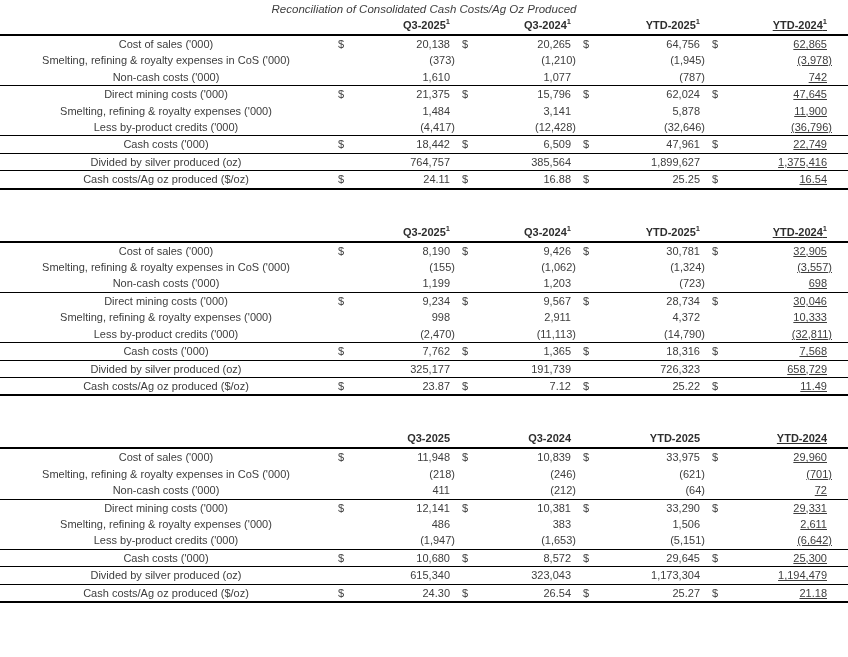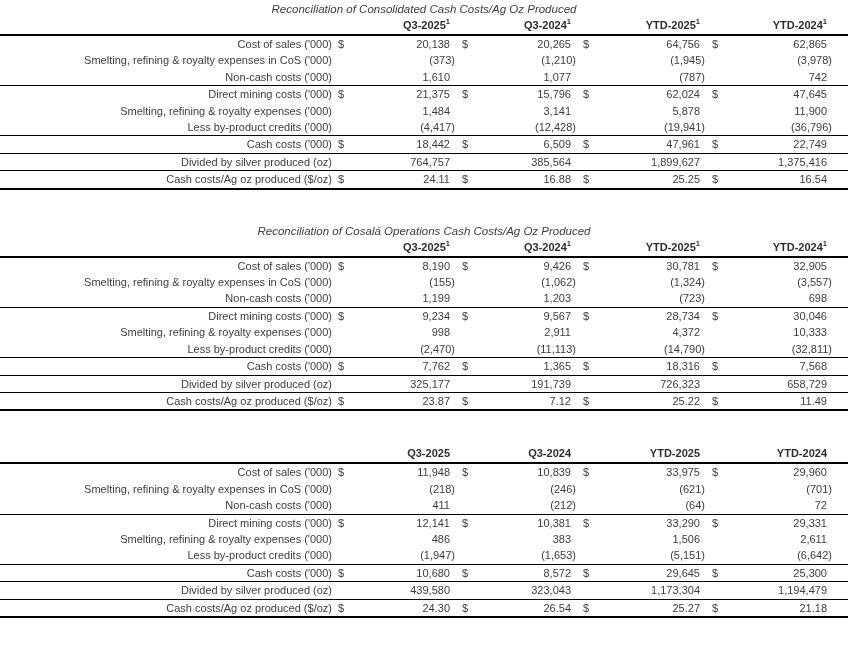--- a/index.html
+++ b/index.html
@@ -21,24 +21,24 @@
   }
   th, td {
     font-size: 11px; color: #3d3d3d; font-weight: normal;
     padding: 0; height: 16.4px; line-height: 16.4px;
     white-space: nowrap; overflow: visible;
   }
   thead th {
     font-weight: bold; color: #2e2e2e;
     border-bottom: 2px solid #000; height: 17px; line-height: 17px;
   }
-  .lbl { text-align: right; }
+  .lbl { text-align: center; }
   .sym { text-align: left; padding-left: 6px; }
   .val { text-align: right; padding-right: 6px; }
-  .val.c4 { padding-right: 21px; }
+  .val.c4 { padding-right: 21px; text-decoration: underline; }
   tr.b-thin > * { border-bottom: 1px solid #000; }
   tr.b-thick > * { border-bottom: 2.5px solid #000; }
   td.val .neg { margin-right: -5px; }
   sup { font-size: 7.5px; vertical-align: super; line-height: 0; }
 </style>
 </head>
 <body>
 
 <div class="page">
 
@@ -125,21 +125,21 @@
             <td class="sym"></td>
             <td class="val c4"><span>11,900</span></td>
           </tr>
           <tr class="b-thin">
             <td class="lbl">Less by-product credits ('000)</td>
             <td class="sym"></td>
             <td class="val"><span class="neg">(4,417)</span></td>
             <td class="sym"></td>
             <td class="val"><span class="neg">(12,428)</span></td>
             <td class="sym"></td>
-            <td class="val"><span class="neg">(19,941)</span></td>
+            <td class="val"><span class="neg">(32,646)</span></td>
             <td class="sym"></td>
             <td class="val c4"><span class="neg">(36,796)</span></td>
           </tr>
           <tr class="b-thin">
             <td class="lbl">Cash costs ('000)</td>
             <td class="sym">$</td>
             <td class="val"><span>18,442</span></td>
             <td class="sym">$</td>
             <td class="val"><span>6,509</span></td>
             <td class="sym">$</td>
@@ -161,151 +161,20 @@
           <tr class="b-thick">
             <td class="lbl">Cash costs/Ag oz produced ($/oz)</td>
             <td class="sym">$</td>
             <td class="val"><span>24.11</span></td>
             <td class="sym">$</td>
             <td class="val"><span>16.88</span></td>
             <td class="sym">$</td>
             <td class="val"><span>25.25</span></td>
             <td class="sym">$</td>
             <td class="val c4"><span>16.54</span></td>
-          </tr>
-        </tbody>
-      </table>
-  </section>
-
-  <section class="tbl-section gap">
-    <div class="tbl-title">Reconciliation of Cosalá Operations Cash Costs/Ag Oz Produced</div>
-    <table>
-        <colgroup>
-          <col style="width: 332px;">
-          <col style="width: 26px;">
-          <col style="width: 98px;">
-          <col style="width: 26px;">
-          <col style="width: 95px;">
-          <col style="width: 26px;">
-          <col style="width: 103px;">
-          <col style="width: 26px;">
-          <col style="width: 116px;">
-        </colgroup>
-        <thead>
-          <tr>
-            <th class="lbl"></th>
-            <th class="sym"></th>
-            <th class="val">Q3-2025<sup>1</sup></th>
-            <th class="sym"></th>
-            <th class="val">Q3-2024<sup>1</sup></th>
-            <th class="sym"></th>
-            <th class="val">YTD-2025<sup>1</sup></th>
-            <th class="sym"></th>
-            <th class="val c4">YTD-2024<sup>1</sup></th>
-          </tr>
-        </thead>
-        <tbody>
-          <tr>
-            <td class="lbl">Cost of sales ('000)</td>
-            <td class="sym">$</td>
-            <td class="val"><span>8,190</span></td>
-            <td class="sym">$</td>
-            <td class="val"><span>9,426</span></td>
-            <td class="sym">$</td>
-            <td class="val"><span>30,781</span></td>
-            <td class="sym">$</td>
-            <td class="val c4"><span>32,905</span></td>
-          </tr>
-          <tr>
-            <td class="lbl">Smelting, refining &amp; royalty expenses in CoS ('000)</td>
-            <td class="sym"></td>
-            <td class="val"><span class="neg">(155)</span></td>
-            <td class="sym"></td>
-            <td class="val"><span class="neg">(1,062)</span></td>
-            <td class="sym"></td>
-            <td class="val"><span class="neg">(1,324)</span></td>
-            <td class="sym"></td>
-            <td class="val c4"><span class="neg">(3,557)</span></td>
-          </tr>
-          <tr class="b-thin">
-            <td class="lbl">Non-cash costs ('000)</td>
-            <td class="sym"></td>
-            <td class="val"><span>1,199</span></td>
-            <td class="sym"></td>
-            <td class="val"><span>1,203</span></td>
-            <td class="sym"></td>
-            <td class="val"><span class="neg">(723)</span></td>
-            <td class="sym"></td>
-            <td class="val c4"><span>698</span></td>
-          </tr>
-          <tr>
-            <td class="lbl">Direct mining costs ('000)</td>
-            <td class="sym">$</td>
-            <td class="val"><span>9,234</span></td>
-            <td class="sym">$</td>
-            <td class="val"><span>9,567</span></td>
-            <td class="sym">$</td>
-            <td class="val"><span>28,734</span></td>
-            <td class="sym">$</td>
-            <td class="val c4"><span>30,046</span></td>
-          </tr>
-          <tr>
-            <td class="lbl">Smelting, refining &amp; royalty expenses ('000)</td>
-            <td class="sym"></td>
-            <td class="val"><span>998</span></td>
-            <td class="sym"></td>
-            <td class="val"><span>2,911</span></td>
-            <td class="sym"></td>
-            <td class="val"><span>4,372</span></td>
-            <td class="sym"></td>
-            <td class="val c4"><span>10,333</span></td>
-          </tr>
-          <tr class="b-thin">
-            <td class="lbl">Less by-product credits ('000)</td>
-            <td class="sym"></td>
-            <td class="val"><span class="neg">(2,470)</span></td>
-            <td class="sym"></td>
-            <td class="val"><span class="neg">(11,113)</span></td>
-            <td class="sym"></td>
-            <td class="val"><span class="neg">(14,790)</span></td>
-            <td class="sym"></td>
-            <td class="val c4"><span class="neg">(32,811)</span></td>
-          </tr>
-          <tr class="b-thin">
-            <td class="lbl">Cash costs ('000)</td>
-            <td class="sym">$</td>
-            <td class="val"><span>7,762</span></td>
-            <td class="sym">$</td>
-            <td class="val"><span>1,365</span></td>
-            <td class="sym">$</td>
-            <td class="val"><span>18,316</span></td>
-            <td class="sym">$</td>
-            <td class="val c4"><span>7,568</span></td>
-          </tr>
-          <tr class="b-thin">
-            <td class="lbl">Divided by silver produced (oz)</td>
-            <td class="sym"></td>
-            <td class="val"><span>325,177</span></td>
-            <td class="sym"></td>
-            <td class="val"><span>191,739</span></td>
-            <td class="sym"></td>
-            <td class="val"><span>726,323</span></td>
-            <td class="sym"></td>
-            <td class="val c4"><span>658,729</span></td>
-          </tr>
-          <tr class="b-thick">
-            <td class="lbl">Cash costs/Ag oz produced ($/oz)</td>
-            <td class="sym">$</td>
-            <td class="val"><span>23.87</span></td>
-            <td class="sym">$</td>
-            <td class="val"><span>7.12</span></td>
-            <td class="sym">$</td>
-            <td class="val"><span>25.22</span></td>
-            <td class="sym">$</td>
-            <td class="val c4"><span>11.49</span></td>
           </tr>
         </tbody>
       </table>
   </section>
 
   <section class="tbl-section gap">
     <table>
         <colgroup>
           <col style="width: 332px;">
           <col style="width: 26px;">
@@ -314,126 +183,256 @@
           <col style="width: 95px;">
           <col style="width: 26px;">
           <col style="width: 103px;">
           <col style="width: 26px;">
           <col style="width: 116px;">
         </colgroup>
         <thead>
           <tr>
             <th class="lbl"></th>
             <th class="sym"></th>
-            <th class="val">Q3-2025</th>
-            <th class="sym"></th>
-            <th class="val">Q3-2024</th>
-            <th class="sym"></th>
-            <th class="val">YTD-2025</th>
-            <th class="sym"></th>
-            <th class="val c4">YTD-2024</th>
+            <th class="val">Q3-2025<sup>1</sup></th>
+            <th class="sym"></th>
+            <th class="val">Q3-2024<sup>1</sup></th>
+            <th class="sym"></th>
+            <th class="val">YTD-2025<sup>1</sup></th>
+            <th class="sym"></th>
+            <th class="val c4">YTD-2024<sup>1</sup></th>
           </tr>
         </thead>
         <tbody>
           <tr>
             <td class="lbl">Cost of sales ('000)</td>
             <td class="sym">$</td>
-            <td class="val"><span>11,948</span></td>
-            <td class="sym">$</td>
-            <td class="val"><span>10,839</span></td>
-            <td class="sym">$</td>
-            <td class="val"><span>33,975</span></td>
-            <td class="sym">$</td>
-            <td class="val c4"><span>29,960</span></td>
+            <td class="val"><span>8,190</span></td>
+            <td class="sym">$</td>
+            <td class="val"><span>9,426</span></td>
+            <td class="sym">$</td>
+            <td class="val"><span>30,781</span></td>
+            <td class="sym">$</td>
+            <td class="val c4"><span>32,905</span></td>
           </tr>
           <tr>
             <td class="lbl">Smelting, refining &amp; royalty expenses in CoS ('000)</td>
             <td class="sym"></td>
-            <td class="val"><span class="neg">(218)</span></td>
-            <td class="sym"></td>
-            <td class="val"><span class="neg">(246)</span></td>
-            <td class="sym"></td>
-            <td class="val"><span class="neg">(621)</span></td>
-            <td class="sym"></td>
-            <td class="val c4"><span class="neg">(701)</span></td>
+            <td class="val"><span class="neg">(155)</span></td>
+            <td class="sym"></td>
+            <td class="val"><span class="neg">(1,062)</span></td>
+            <td class="sym"></td>
+            <td class="val"><span class="neg">(1,324)</span></td>
+            <td class="sym"></td>
+            <td class="val c4"><span class="neg">(3,557)</span></td>
           </tr>
           <tr class="b-thin">
             <td class="lbl">Non-cash costs ('000)</td>
             <td class="sym"></td>
-            <td class="val"><span>411</span></td>
-            <td class="sym"></td>
-            <td class="val"><span class="neg">(212)</span></td>
-            <td class="sym"></td>
-            <td class="val"><span class="neg">(64)</span></td>
-            <td class="sym"></td>
-            <td class="val c4"><span>72</span></td>
+            <td class="val"><span>1,199</span></td>
+            <td class="sym"></td>
+            <td class="val"><span>1,203</span></td>
+            <td class="sym"></td>
+            <td class="val"><span class="neg">(723)</span></td>
+            <td class="sym"></td>
+            <td class="val c4"><span>698</span></td>
           </tr>
           <tr>
             <td class="lbl">Direct mining costs ('000)</td>
             <td class="sym">$</td>
-            <td class="val"><span>12,141</span></td>
-            <td class="sym">$</td>
-            <td class="val"><span>10,381</span></td>
-            <td class="sym">$</td>
-            <td class="val"><span>33,290</span></td>
-            <td class="sym">$</td>
-            <td class="val c4"><span>29,331</span></td>
+            <td class="val"><span>9,234</span></td>
+            <td class="sym">$</td>
+            <td class="val"><span>9,567</span></td>
+            <td class="sym">$</td>
+            <td class="val"><span>28,734</span></td>
+            <td class="sym">$</td>
+            <td class="val c4"><span>30,046</span></td>
           </tr>
           <tr>
             <td class="lbl">Smelting, refining &amp; royalty expenses ('000)</td>
             <td class="sym"></td>
-            <td class="val"><span>486</span></td>
-            <td class="sym"></td>
-            <td class="val"><span>383</span></td>
-            <td class="sym"></td>
-            <td class="val"><span>1,506</span></td>
-            <td class="sym"></td>
-            <td class="val c4"><span>2,611</span></td>
+            <td class="val"><span>998</span></td>
+            <td class="sym"></td>
+            <td class="val"><span>2,911</span></td>
+            <td class="sym"></td>
+            <td class="val"><span>4,372</span></td>
+            <td class="sym"></td>
+            <td class="val c4"><span>10,333</span></td>
           </tr>
           <tr class="b-thin">
             <td class="lbl">Less by-product credits ('000)</td>
             <td class="sym"></td>
-            <td class="val"><span class="neg">(1,947)</span></td>
-            <td class="sym"></td>
-            <td class="val"><span class="neg">(1,653)</span></td>
-            <td class="sym"></td>
-            <td class="val"><span class="neg">(5,151)</span></td>
-            <td class="sym"></td>
-            <td class="val c4"><span class="neg">(6,642)</span></td>
+            <td class="val"><span class="neg">(2,470)</span></td>
+            <td class="sym"></td>
+            <td class="val"><span class="neg">(11,113)</span></td>
+            <td class="sym"></td>
+            <td class="val"><span class="neg">(14,790)</span></td>
+            <td class="sym"></td>
+            <td class="val c4"><span class="neg">(32,811)</span></td>
           </tr>
           <tr class="b-thin">
             <td class="lbl">Cash costs ('000)</td>
             <td class="sym">$</td>
-            <td class="val"><span>10,680</span></td>
-            <td class="sym">$</td>
-            <td class="val"><span>8,572</span></td>
-            <td class="sym">$</td>
-            <td class="val"><span>29,645</span></td>
-            <td class="sym">$</td>
-            <td class="val c4"><span>25,300</span></td>
+            <td class="val"><span>7,762</span></td>
+            <td class="sym">$</td>
+            <td class="val"><span>1,365</span></td>
+            <td class="sym">$</td>
+            <td class="val"><span>18,316</span></td>
+            <td class="sym">$</td>
+            <td class="val c4"><span>7,568</span></td>
           </tr>
           <tr class="b-thin">
             <td class="lbl">Divided by silver produced (oz)</td>
             <td class="sym"></td>
-            <td class="val"><span>439,580</span></td>
-            <td class="sym"></td>
-            <td class="val"><span>323,043</span></td>
-            <td class="sym"></td>
-            <td class="val"><span>1,173,304</span></td>
-            <td class="sym"></td>
-            <td class="val c4"><span>1,194,479</span></td>
+            <td class="val"><span>325,177</span></td>
+            <td class="sym"></td>
+            <td class="val"><span>191,739</span></td>
+            <td class="sym"></td>
+            <td class="val"><span>726,323</span></td>
+            <td class="sym"></td>
+            <td class="val c4"><span>658,729</span></td>
           </tr>
           <tr class="b-thick">
             <td class="lbl">Cash costs/Ag oz produced ($/oz)</td>
             <td class="sym">$</td>
-            <td class="val"><span>24.30</span></td>
-            <td class="sym">$</td>
-            <td class="val"><span>26.54</span></td>
-            <td class="sym">$</td>
-            <td class="val"><span>25.27</span></td>
-            <td class="sym">$</td>
-            <td class="val c4"><span>21.18</span></td>
+            <td class="val"><span>23.87</span></td>
+            <td class="sym">$</td>
+            <td class="val"><span>7.12</span></td>
+            <td class="sym">$</td>
+            <td class="val"><span>25.22</span></td>
+            <td class="sym">$</td>
+            <td class="val c4"><span>11.49</span></td>
           </tr>
         </tbody>
       </table>
   </section>
 
+  <section class="tbl-section gap">
+    <table>
+        <colgroup>
+          <col style="width: 332px;">
+          <col style="width: 26px;">
+          <col style="width: 98px;">
+          <col style="width: 26px;">
+          <col style="width: 95px;">
+          <col style="width: 26px;">
+          <col style="width: 103px;">
+          <col style="width: 26px;">
+          <col style="width: 116px;">
+        </colgroup>
+        <thead>
+          <tr>
+            <th class="lbl"></th>
+            <th class="sym"></th>
+            <th class="val">Q3-2025</th>
+            <th class="sym"></th>
+            <th class="val">Q3-2024</th>
+            <th class="sym"></th>
+            <th class="val">YTD-2025</th>
+            <th class="sym"></th>
+            <th class="val c4">YTD-2024</th>
+          </tr>
+        </thead>
+        <tbody>
+          <tr>
+            <td class="lbl">Cost of sales ('000)</td>
+            <td class="sym">$</td>
+            <td class="val"><span>11,948</span></td>
+            <td class="sym">$</td>
+            <td class="val"><span>10,839</span></td>
+            <td class="sym">$</td>
+            <td class="val"><span>33,975</span></td>
+            <td class="sym">$</td>
+            <td class="val c4"><span>29,960</span></td>
+          </tr>
+          <tr>
+            <td class="lbl">Smelting, refining &amp; royalty expenses in CoS ('000)</td>
+            <td class="sym"></td>
+            <td class="val"><span class="neg">(218)</span></td>
+            <td class="sym"></td>
+            <td class="val"><span class="neg">(246)</span></td>
+            <td class="sym"></td>
+            <td class="val"><span class="neg">(621)</span></td>
+            <td class="sym"></td>
+            <td class="val c4"><span class="neg">(701)</span></td>
+          </tr>
+          <tr class="b-thin">
+            <td class="lbl">Non-cash costs ('000)</td>
+            <td class="sym"></td>
+            <td class="val"><span>411</span></td>
+            <td class="sym"></td>
+            <td class="val"><span class="neg">(212)</span></td>
+            <td class="sym"></td>
+            <td class="val"><span class="neg">(64)</span></td>
+            <td class="sym"></td>
+            <td class="val c4"><span>72</span></td>
+          </tr>
+          <tr>
+            <td class="lbl">Direct mining costs ('000)</td>
+            <td class="sym">$</td>
+            <td class="val"><span>12,141</span></td>
+            <td class="sym">$</td>
+            <td class="val"><span>10,381</span></td>
+            <td class="sym">$</td>
+            <td class="val"><span>33,290</span></td>
+            <td class="sym">$</td>
+            <td class="val c4"><span>29,331</span></td>
+          </tr>
+          <tr>
+            <td class="lbl">Smelting, refining &amp; royalty expenses ('000)</td>
+            <td class="sym"></td>
+            <td class="val"><span>486</span></td>
+            <td class="sym"></td>
+            <td class="val"><span>383</span></td>
+            <td class="sym"></td>
+            <td class="val"><span>1,506</span></td>
+            <td class="sym"></td>
+            <td class="val c4"><span>2,611</span></td>
+          </tr>
+          <tr class="b-thin">
+            <td class="lbl">Less by-product credits ('000)</td>
+            <td class="sym"></td>
+            <td class="val"><span class="neg">(1,947)</span></td>
+            <td class="sym"></td>
+            <td class="val"><span class="neg">(1,653)</span></td>
+            <td class="sym"></td>
+            <td class="val"><span class="neg">(5,151)</span></td>
+            <td class="sym"></td>
+            <td class="val c4"><span class="neg">(6,642)</span></td>
+          </tr>
+          <tr class="b-thin">
+            <td class="lbl">Cash costs ('000)</td>
+            <td class="sym">$</td>
+            <td class="val"><span>10,680</span></td>
+            <td class="sym">$</td>
+            <td class="val"><span>8,572</span></td>
+            <td class="sym">$</td>
+            <td class="val"><span>29,645</span></td>
+            <td class="sym">$</td>
+            <td class="val c4"><span>25,300</span></td>
+          </tr>
+          <tr class="b-thin">
+            <td class="lbl">Divided by silver produced (oz)</td>
+            <td class="sym"></td>
+            <td class="val"><span>615,340</span></td>
+            <td class="sym"></td>
+            <td class="val"><span>323,043</span></td>
+            <td class="sym"></td>
+            <td class="val"><span>1,173,304</span></td>
+            <td class="sym"></td>
+            <td class="val c4"><span>1,194,479</span></td>
+          </tr>
+          <tr class="b-thick">
+            <td class="lbl">Cash costs/Ag oz produced ($/oz)</td>
+            <td class="sym">$</td>
+            <td class="val"><span>24.30</span></td>
+            <td class="sym">$</td>
+            <td class="val"><span>26.54</span></td>
+            <td class="sym">$</td>
+            <td class="val"><span>25.27</span></td>
+            <td class="sym">$</td>
+            <td class="val c4"><span>21.18</span></td>
+          </tr>
+        </tbody>
+      </table>
+  </section>
+
 </div>
 
 </body></html>

